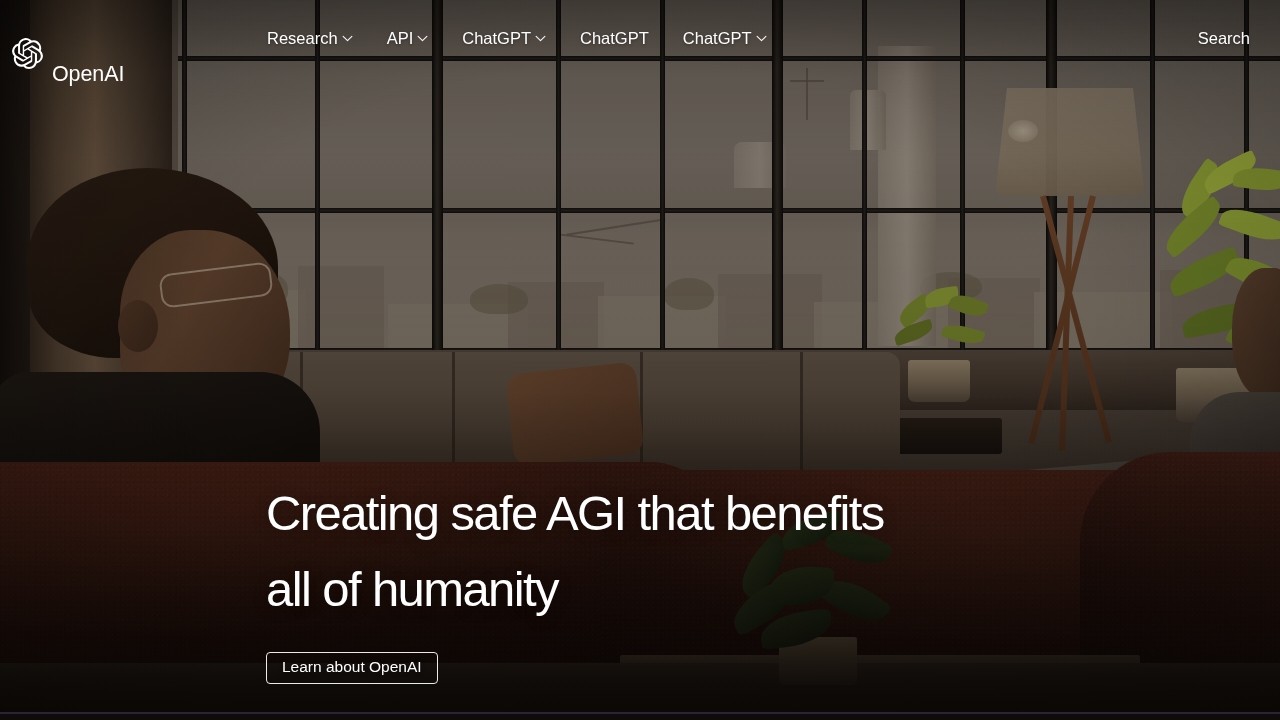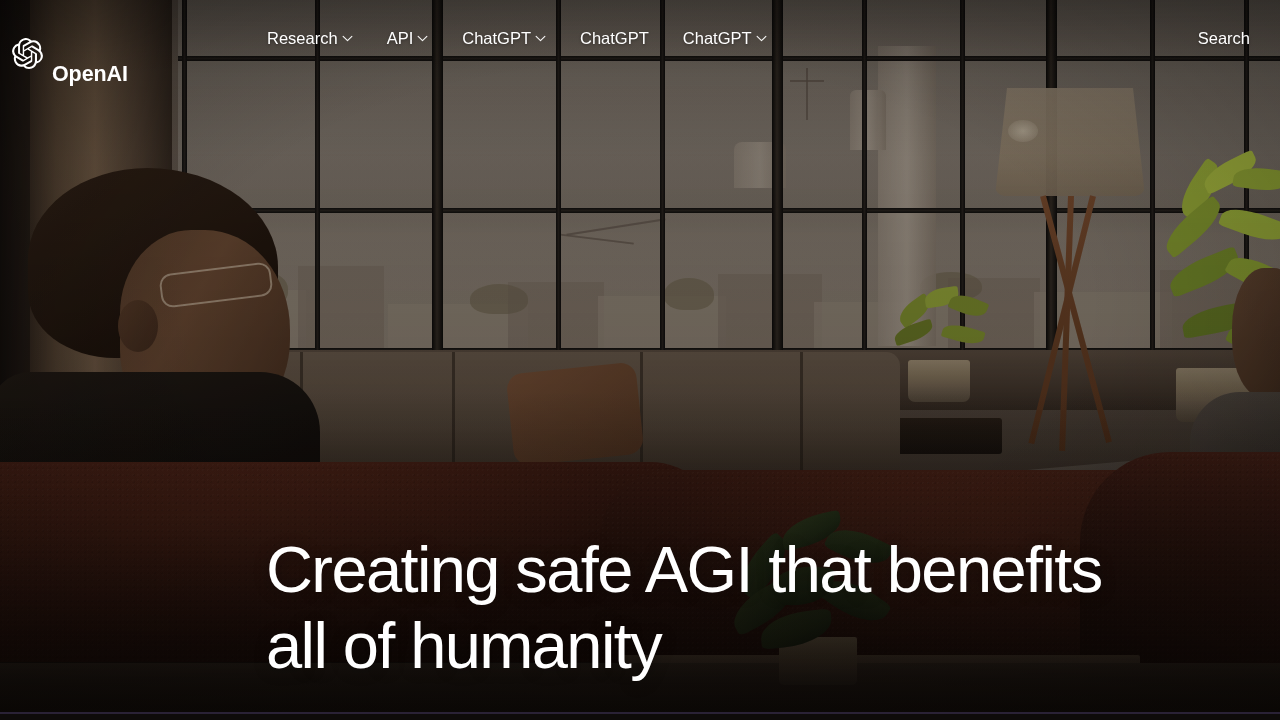--- a/index.html
+++ b/index.html
@@ -285,21 +285,21 @@
     pointer-events:none;
   }
 
   .brand {
     position:absolute; left:12px; top:21px;
     display:flex; align-items:center; gap:9px;
     cursor:pointer;
   }
   .brand-mark { width:31px; height:31px; display:block; }
   .brand-name {
-    color:#fff; font-size:21.5px; font-weight:700; letter-spacing:-0.1px;
+    color:#fff; font-size:21.5px; font-weight:400; letter-spacing:-0.1px;
     line-height:1;
     margin-top:43px;
   }
 
   .nav-links {
     position:absolute; left:267px; top:0; height:76px;
     display:flex; align-items:center; gap:8px;
   }
   .nav-item {
     display:flex; align-items:center; gap:4px;
@@ -320,21 +320,21 @@
     text-shadow:0 1px 3px rgba(0,0,0,.35);
   }
 
   
   .hero-copy {
     position:absolute; left:266px; bottom:36px;
     z-index:30;
   }
   .hero-title {
     color:#fff;
-    font-size:65px;
+    font-size:49px;
     font-weight:400;
     line-height:76px;
     letter-spacing:-1.6px;
     max-width:990px;
     text-shadow:0 2px 16px rgba(0,0,0,.32);
   }
   .hero-cta {
     display:inline-block;
     margin-top:25px;
     padding:5px 15px 7px;
@@ -532,18 +532,19 @@
     <div class="nav-search">
       <span>Search</span>
     </div>
   </div>
 
   <div class="hero-copy">
     <h1 class="hero-title">
       <span>Creating safe AGI that benefits</span><br>
       <span>all of humanity</span>
     </h1>
+    <a class="hero-cta">Learn about OpenAI</a>
   </div>
 
   <div class="page-edge"></div>
   <div class="page-foot"></div>
 
 </div>
 
 </body></html>

